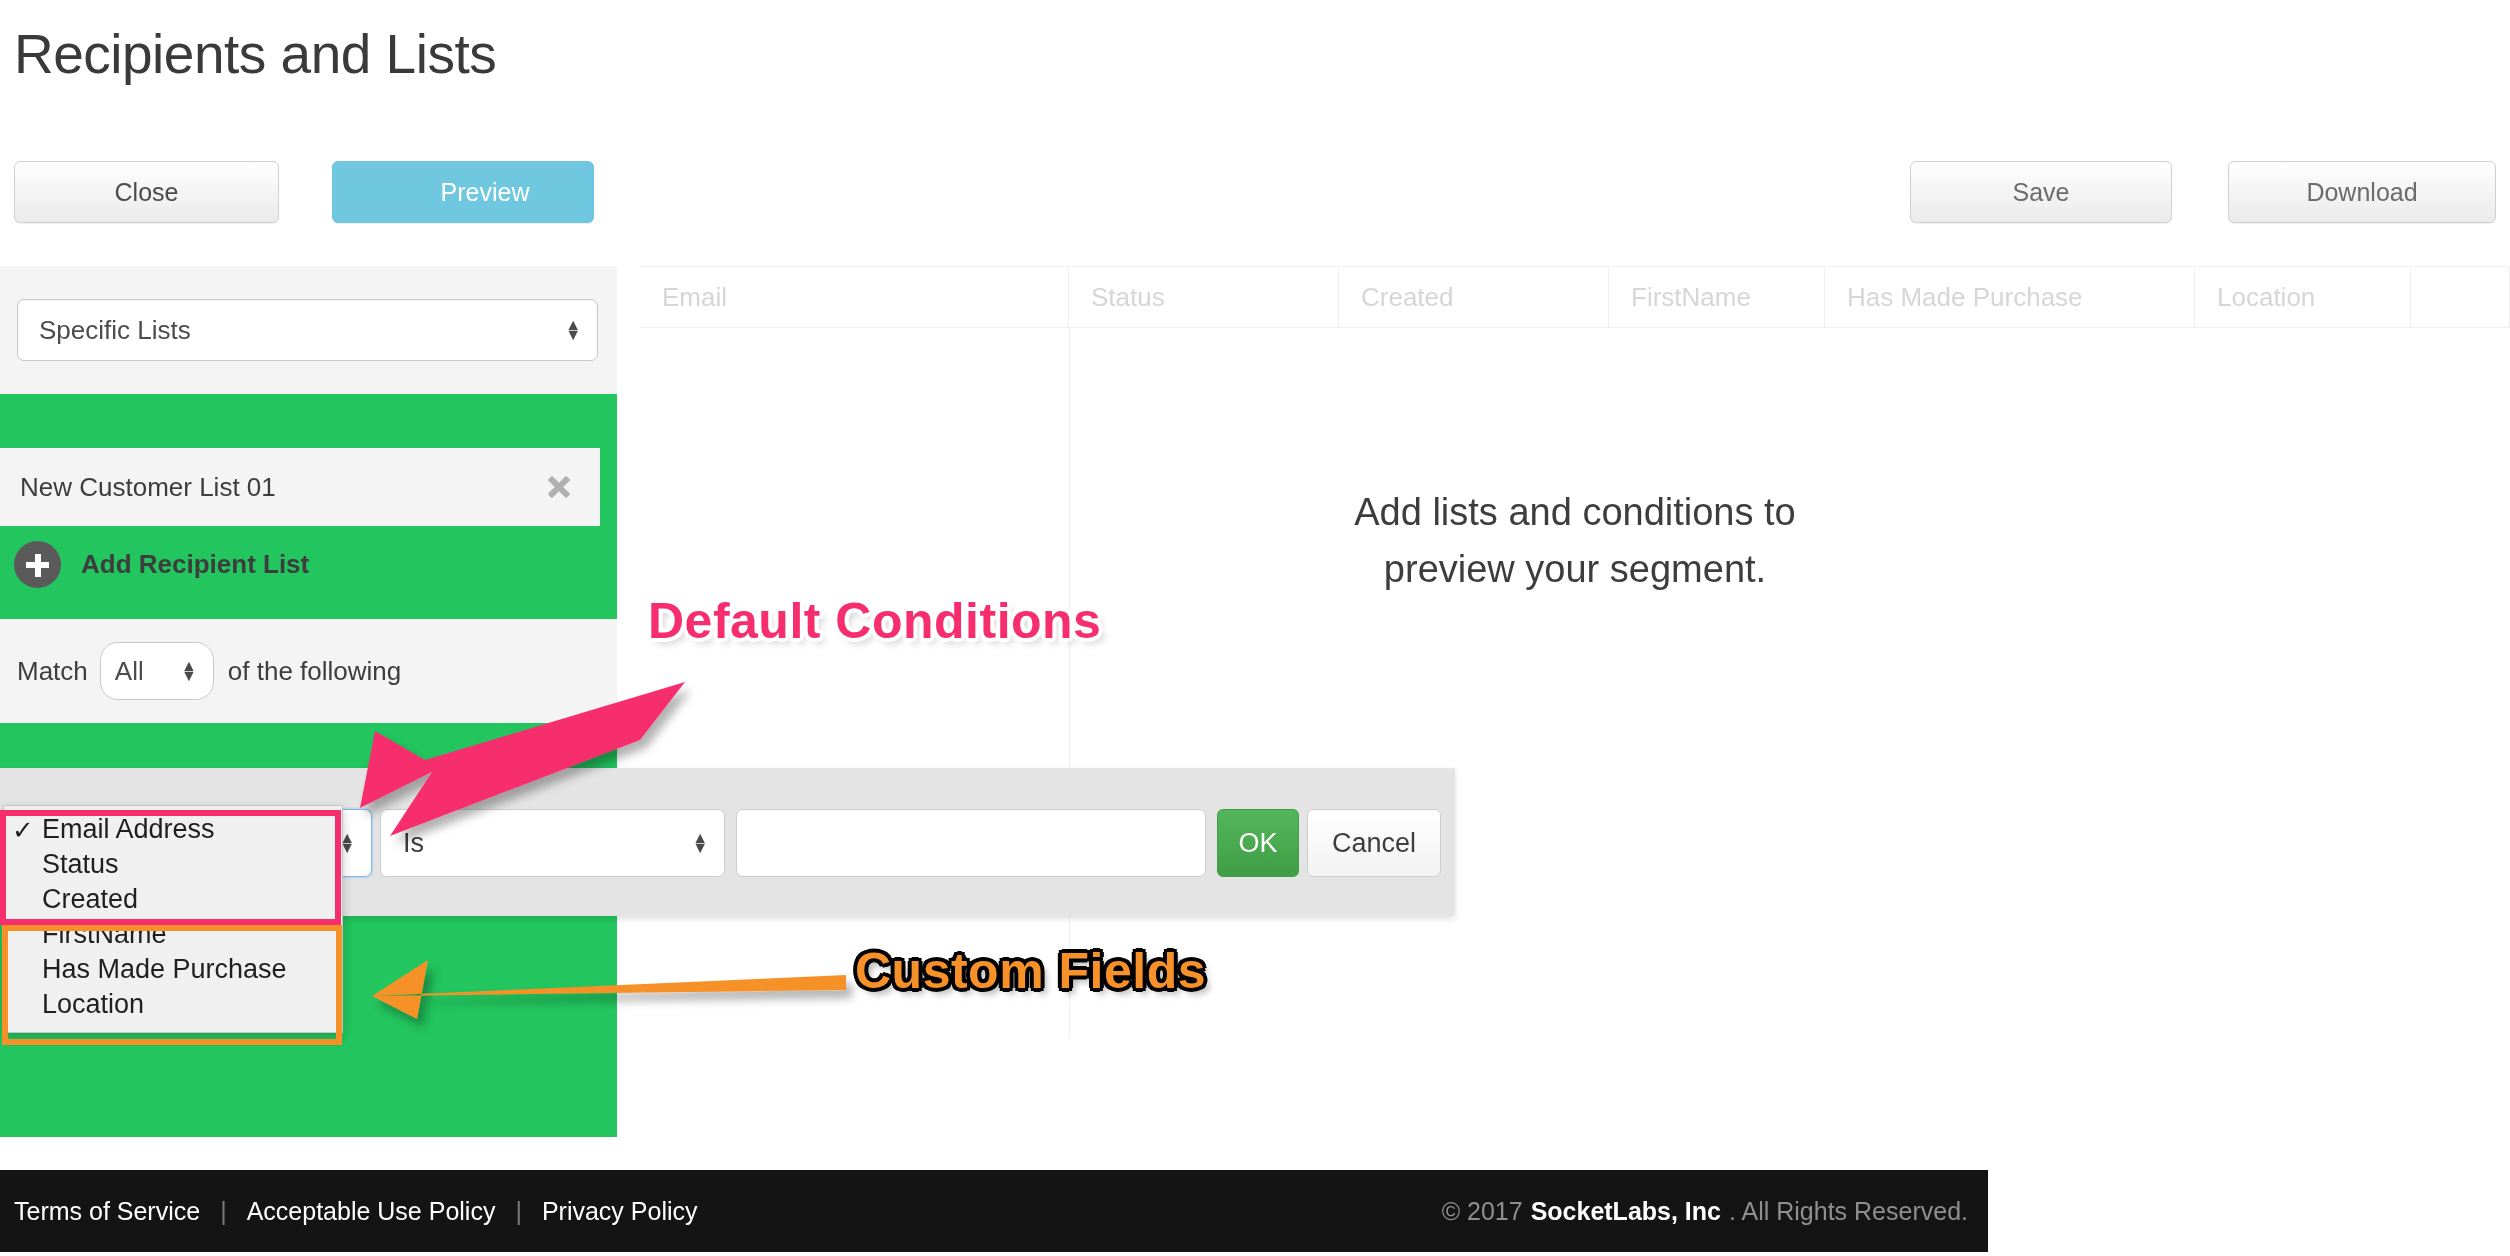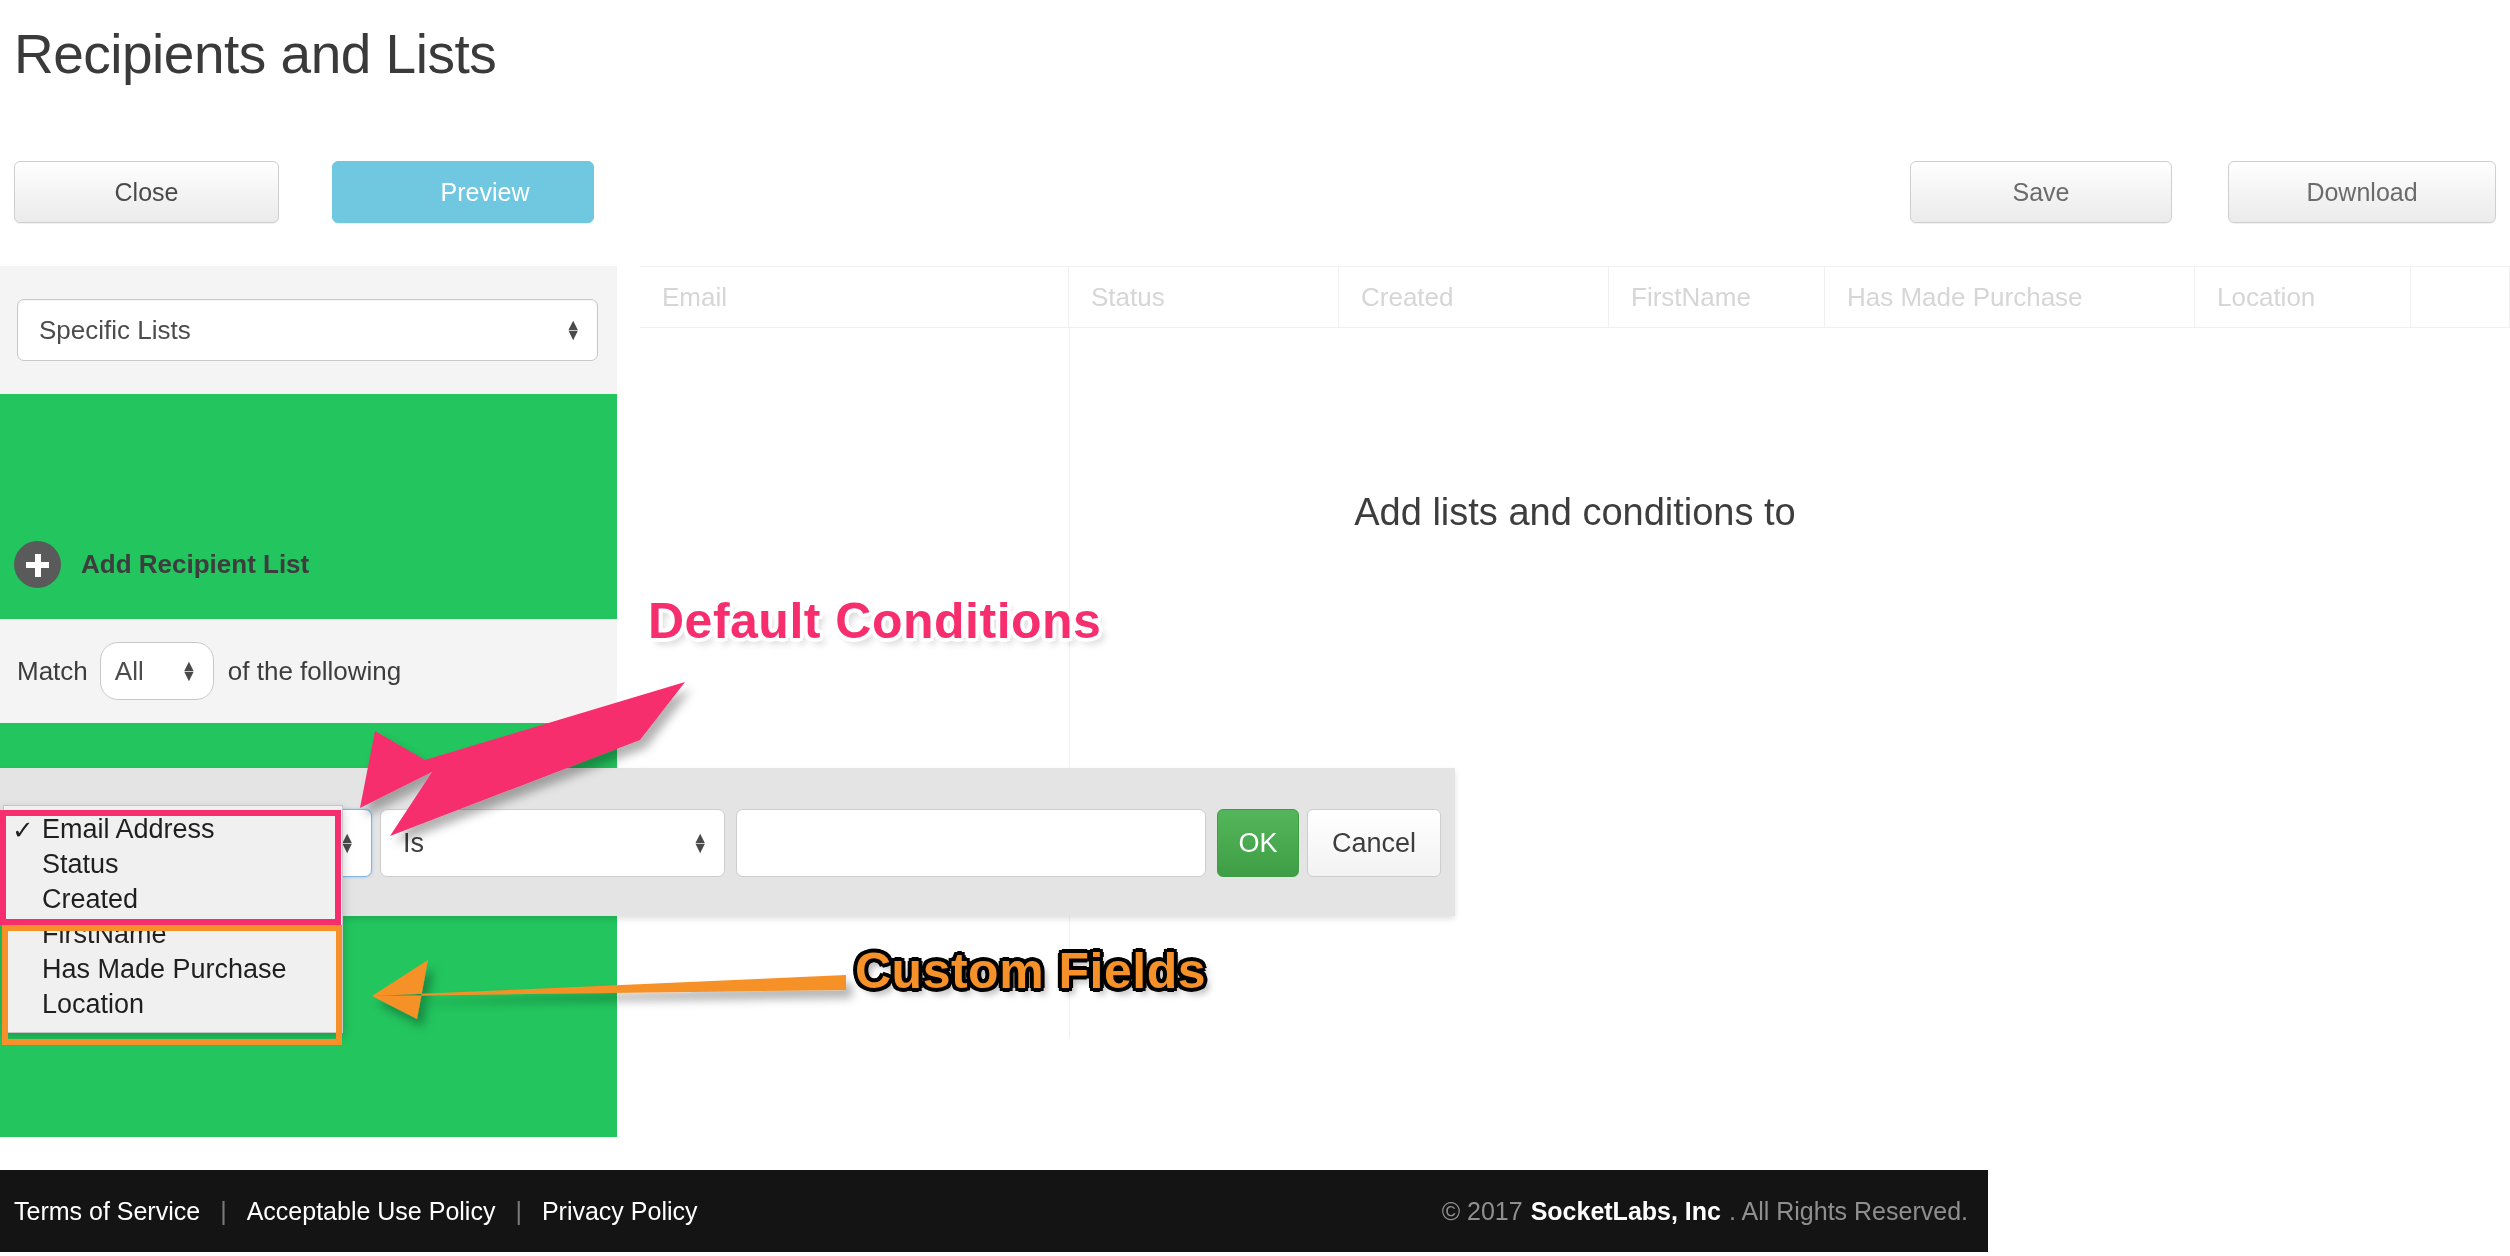--- a/index.html
+++ b/index.html
@@ -289,20 +289,24 @@
   <div id="list-scope-block">
     <div id="list-scope-select">
       <span>Specific Lists</span>
       <span class="stepper">
         <span>▲</span>
           <span>▼</span>
       </span>
     </div>
   </div>
 
+  <div id="recipient-list-row">
+    <span id="recipient-list-name">New Customer List 01</span>
+    <span id="remove-list-icon"></span>
+  </div>
 
   <div id="add-recipient-list">
     <span id="add-plus-icon"></span>
     <span id="add-recipient-label">Add Recipient List</span>
   </div>
 
   <div id="match-block">
     <span id="match-prefix">Match</span>
     <div id="match-select">
       <span>All</span>
@@ -323,20 +327,21 @@
       <div class="th" style="width: 270px;">Created</div>
       <div class="th" style="width: 216px;">FirstName</div>
       <div class="th" style="width: 370px;">Has Made Purchase</div>
       <div class="th" style="width: 216px;">Location</div>
       <div class="th" style="width: 99px;"></div>
     </div>
   <div id="col-divider"></div>
 
   <div id="empty-message">
     <div>Add lists and conditions to</div>
+    <div>preview your segment.</div>
   </div>
 
 </div>
 
 <div id="condition-bar">
   <div id="field-select">
     <span class="stepper">
       <span>▲</span>
         <span>▼</span>
     </span>

